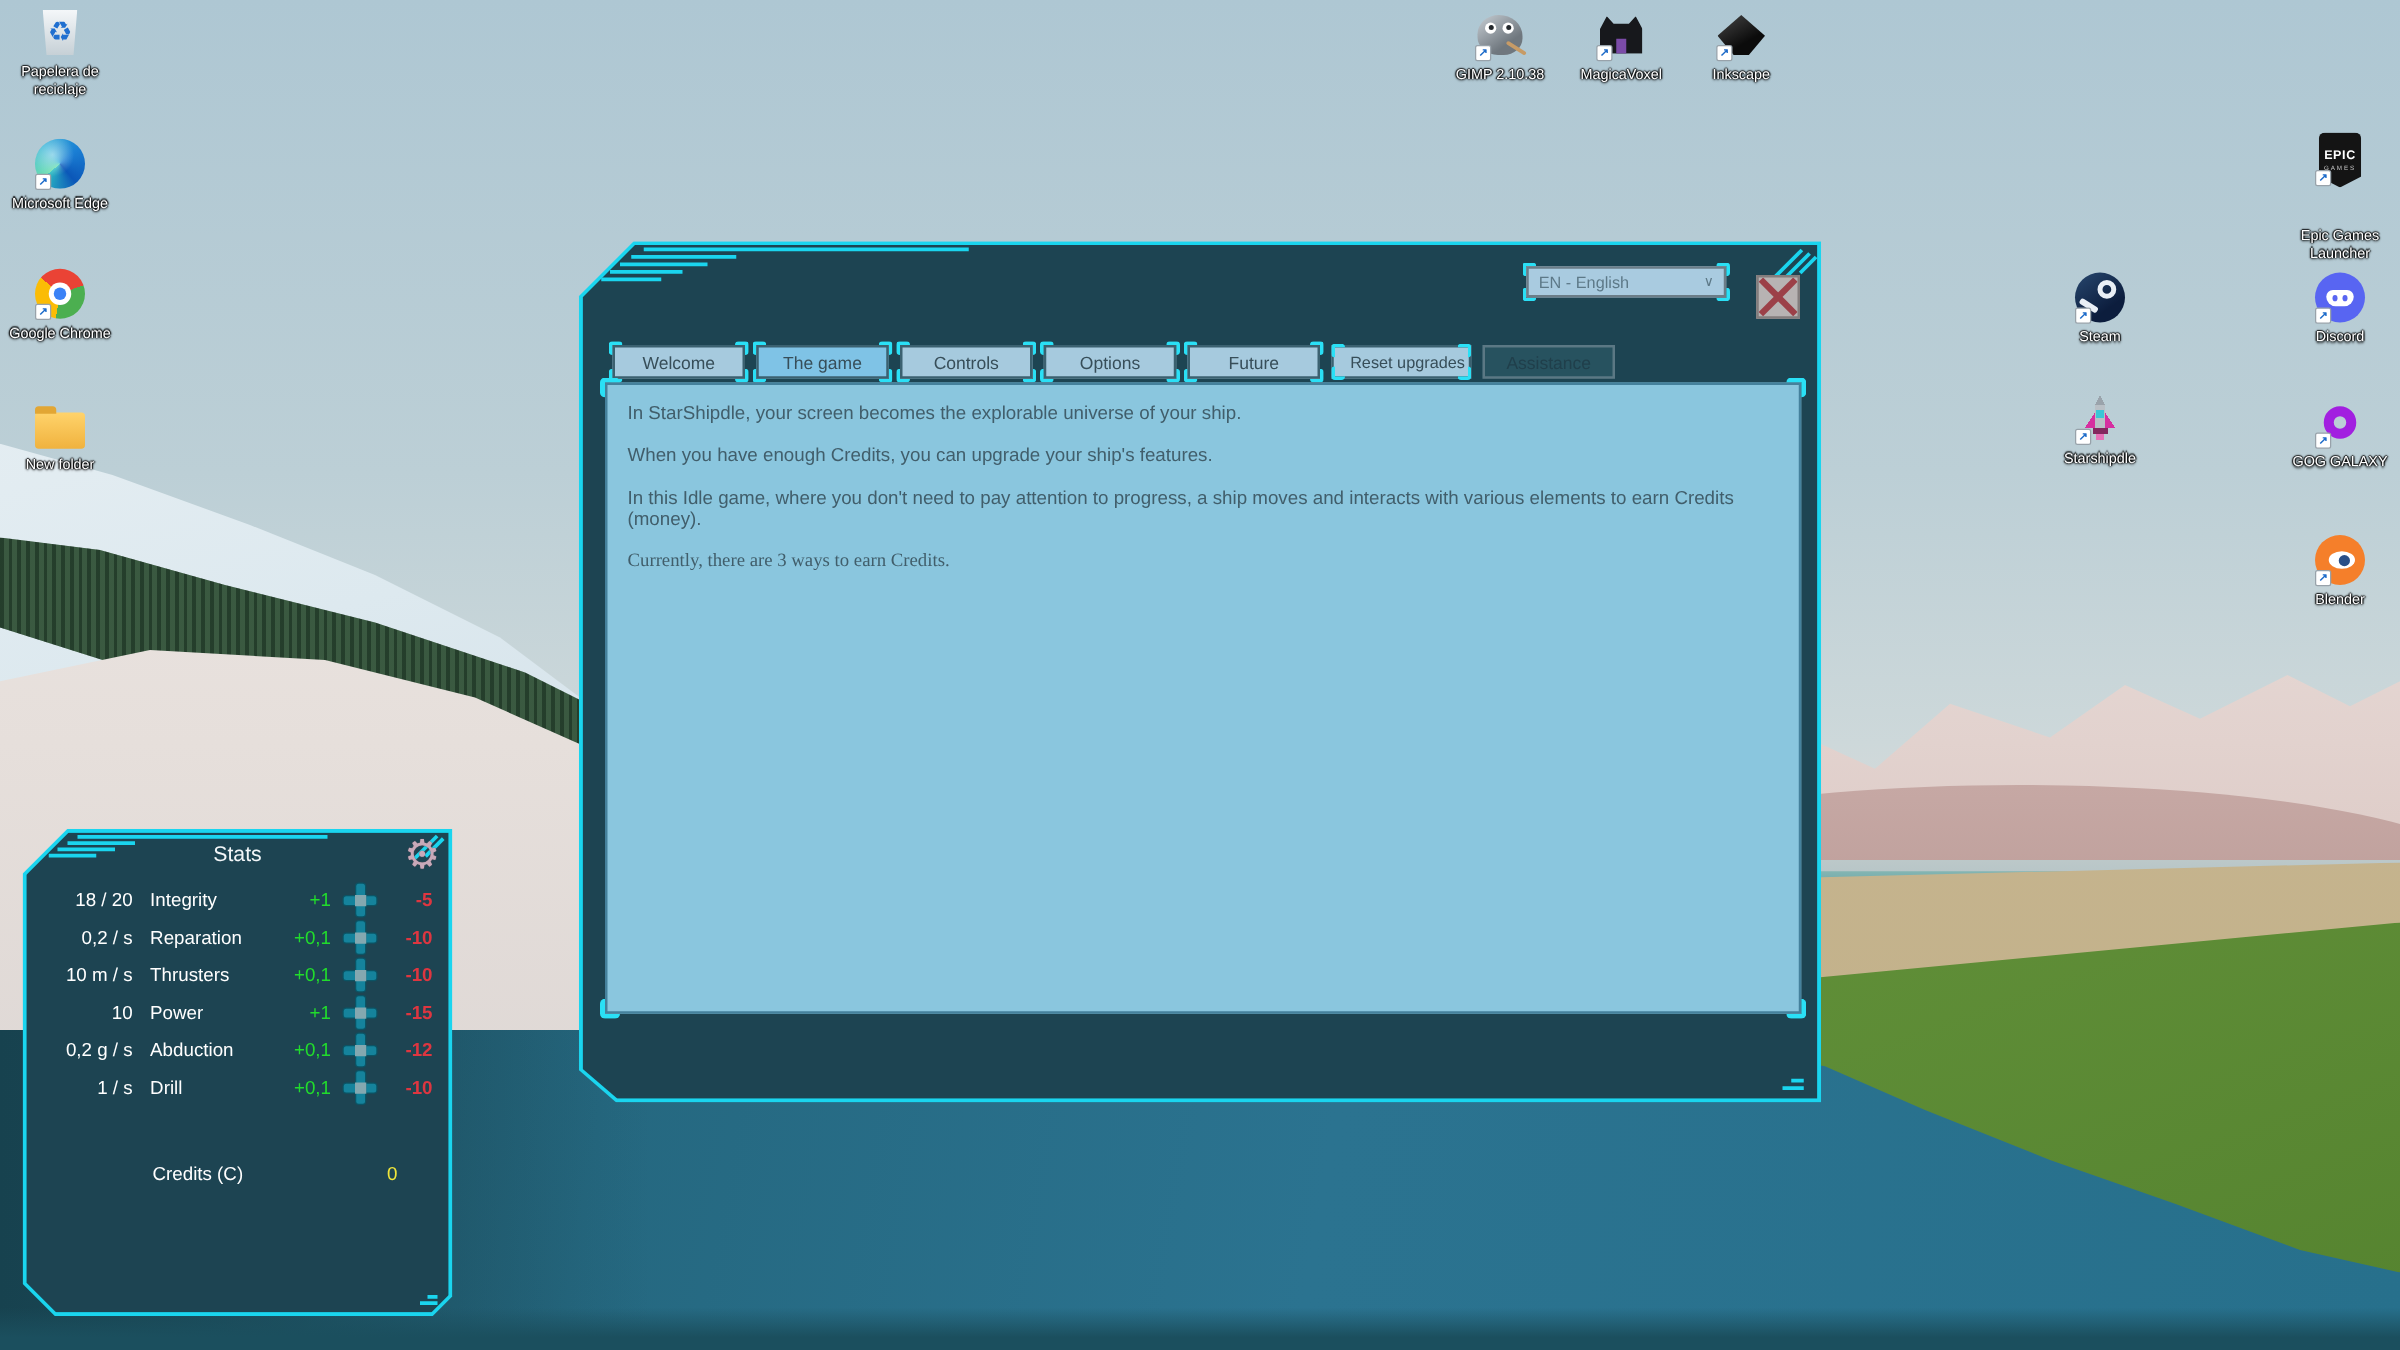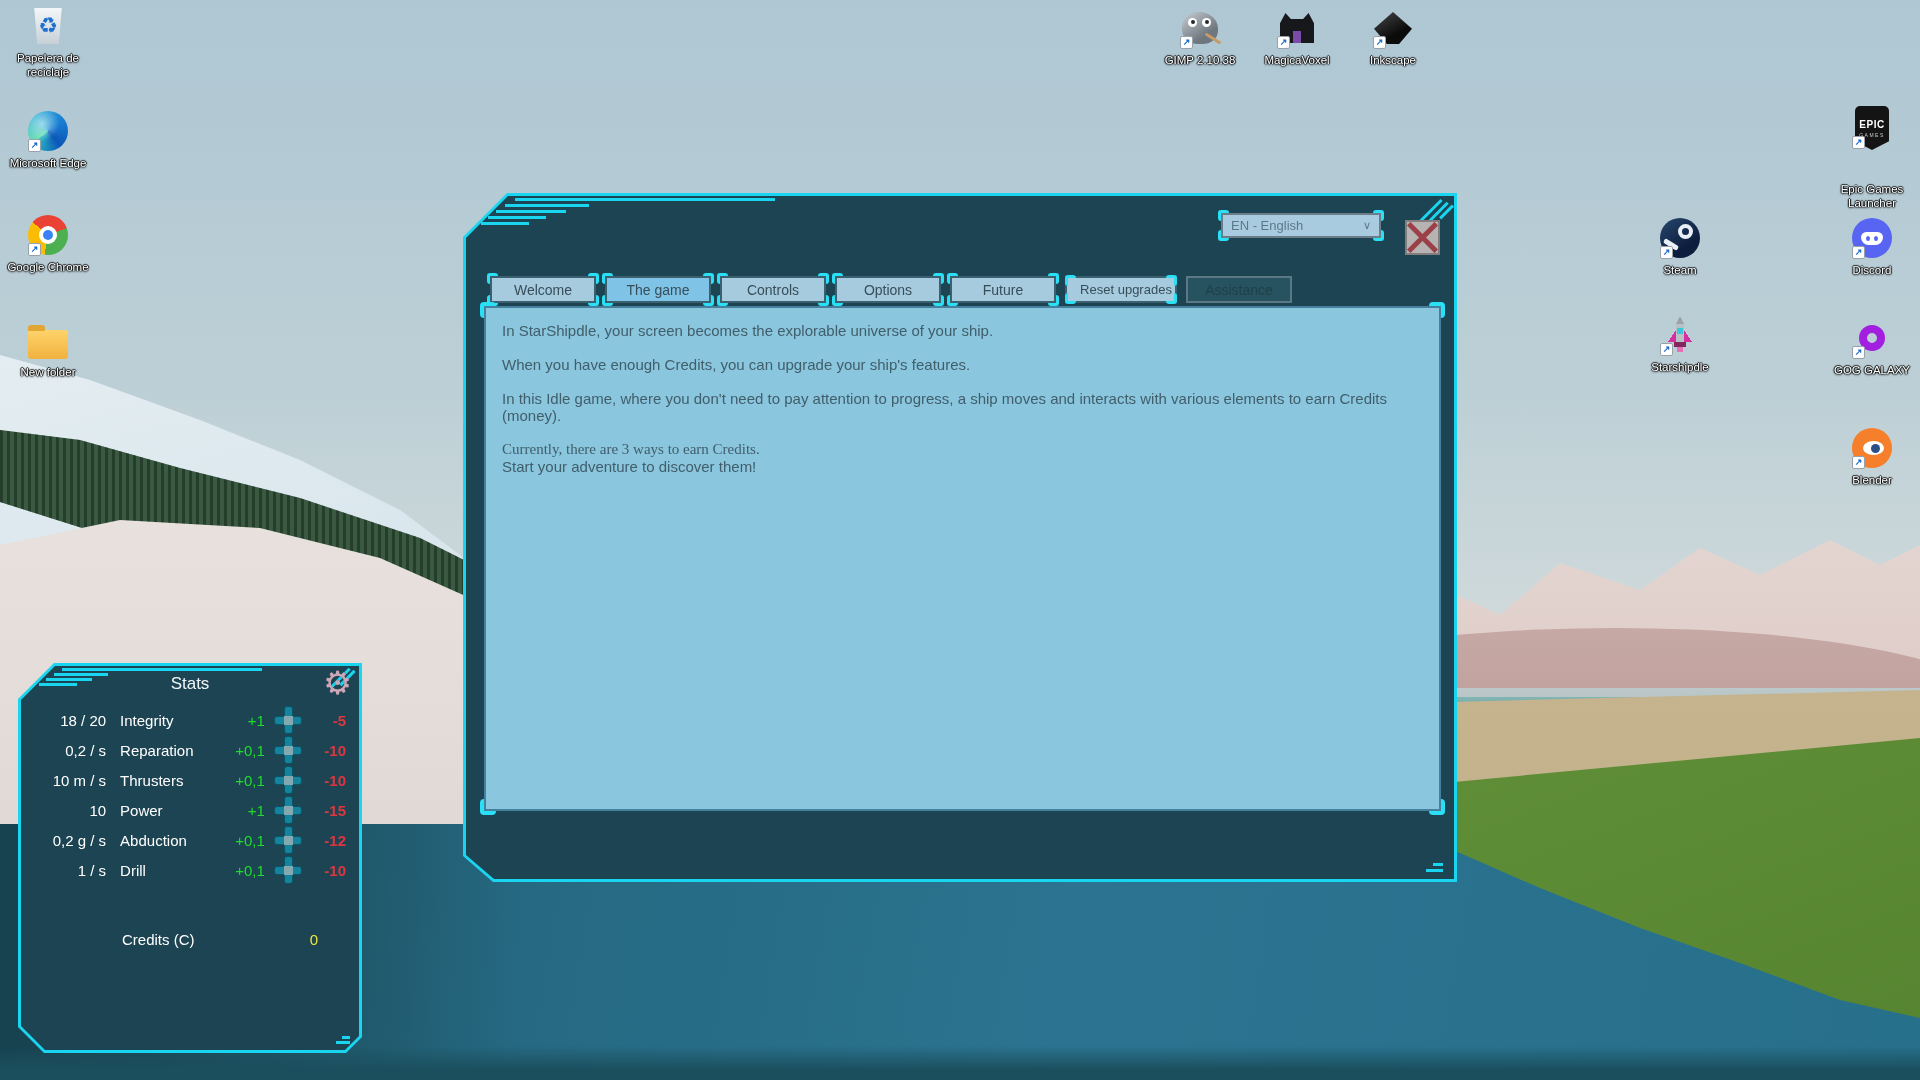--- a/index.html
+++ b/index.html
@@ -386,21 +386,20 @@
 
     <div class="content">
       <span class="cbr tl"></span>
       <span class="cbr tr"></span>
       <span class="cbr bl"></span>
       <span class="cbr br"></span>
       <p>In StarShipdle, your screen becomes the explorable universe of your ship.</p>
       <p>When you have enough Credits, you can upgrade your ship's features.</p>
       <p>In this Idle game, where you don't need to pay attention to progress, a ship moves and interacts with various elements to earn Credits (money).</p>
       <p class="tight">Currently, there are 3 ways to earn Credits.</p>
-      <p class="sp-after">Start your adventure to discover them!</p>
     </div>
   </div>
 
   <div class="L shell sp">
     <div class="sp-in"></div>
     <span class="stripe" style="left:44px;top:5px;width:200px;"></span>
     <span class="stripe" style="left:36px;top:10px;width:54px;"></span>
     <span class="stripe" style="left:28px;top:15px;width:46px;"></span>
     <span class="stripe" style="left:21px;top:20px;width:38px;"></span>
     <span class="diag" style="right:20px;top:2px;height:26px;"></span>

